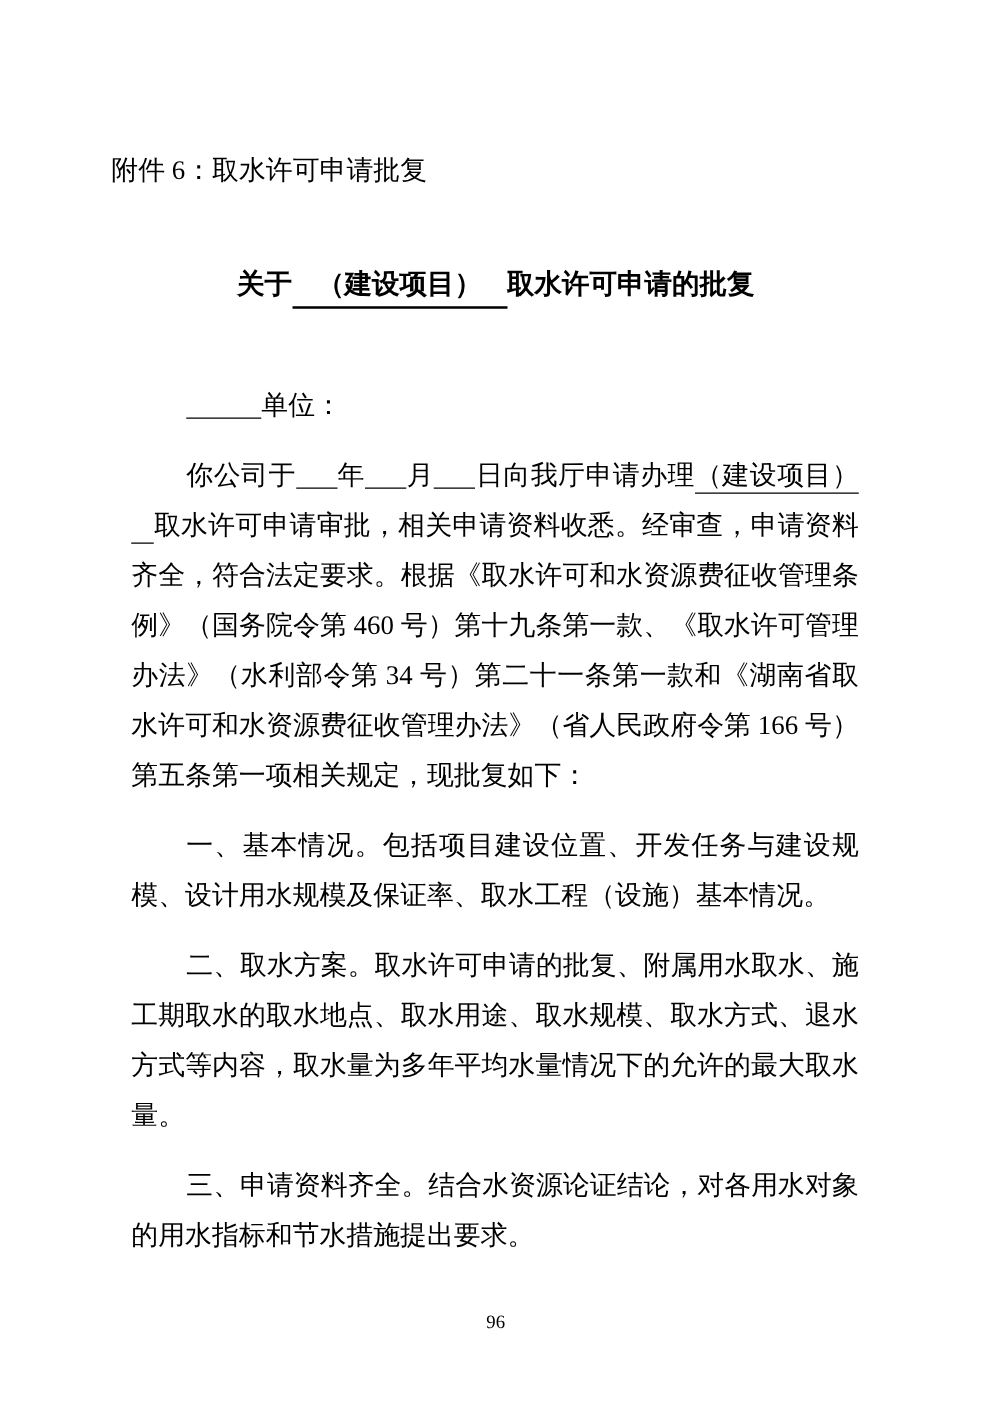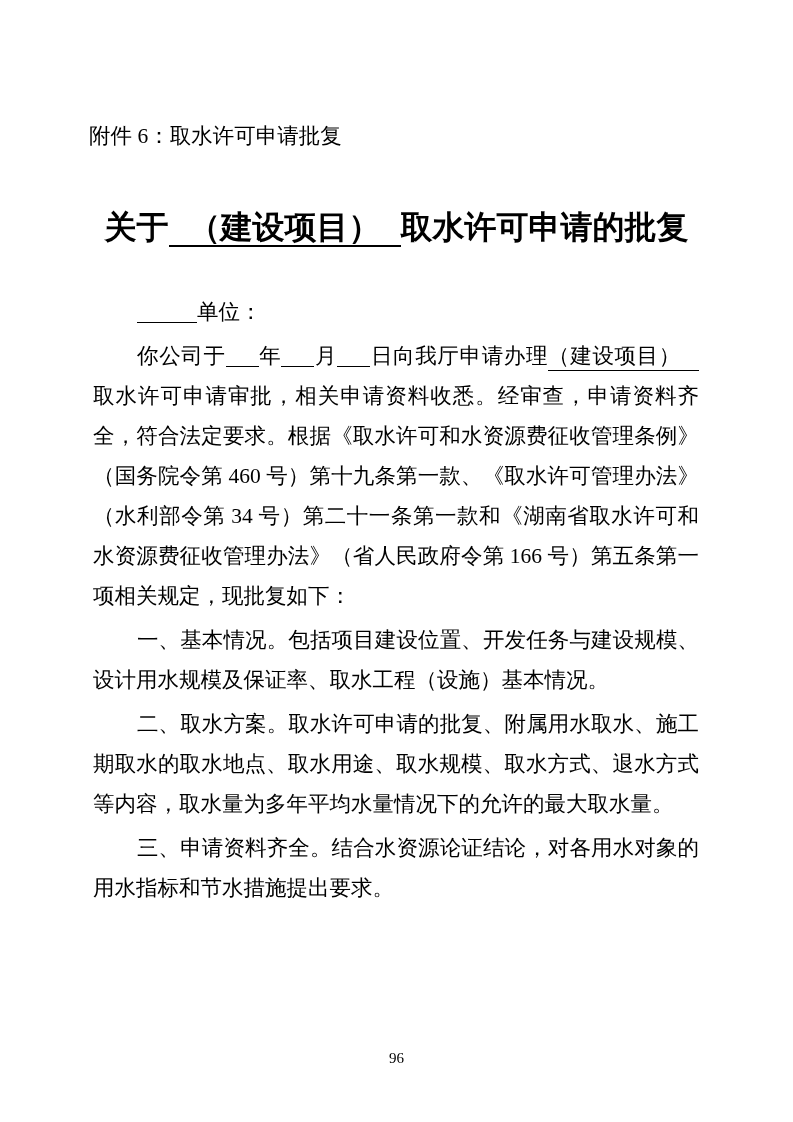--- a/index.html
+++ b/index.html
@@ -26,21 +26,21 @@
   }
   .doc-title {
     position: absolute;
     left: 0;
     top: 208px;
     width: 793px;
     margin: 0;
     text-align: center;
     font-family: "Liberation Sans", "DejaVu Sans", sans-serif;
     font-weight: 700;
-    font-size: 32px;
+    font-size: 22px;
     line-height: 38px;
     white-space: nowrap;
   }
   .title-ul {
     display: inline-block;
     border-bottom: 2.5px solid #000;
     padding-bottom: 3px;
     line-height: 30px;
   }
   .pad {
@@ -52,21 +52,21 @@
   .body-text {
     position: absolute;
     left: 89px;
     top: 288px;
     width: 614px;
     font-size: 21.5px;
     line-height: 40px;
     text-align: justify;
   }
   .body-text p {
-    margin: 4px;
+    margin: 16px;
     padding: 0;
     text-indent: 44px;
   }
   .ul-seg {
     border-bottom: 1.5px solid #000;
     padding-bottom: 2px;
   }
   .blank {
     display: inline-block;
     border-bottom: 1.5px solid #000;

